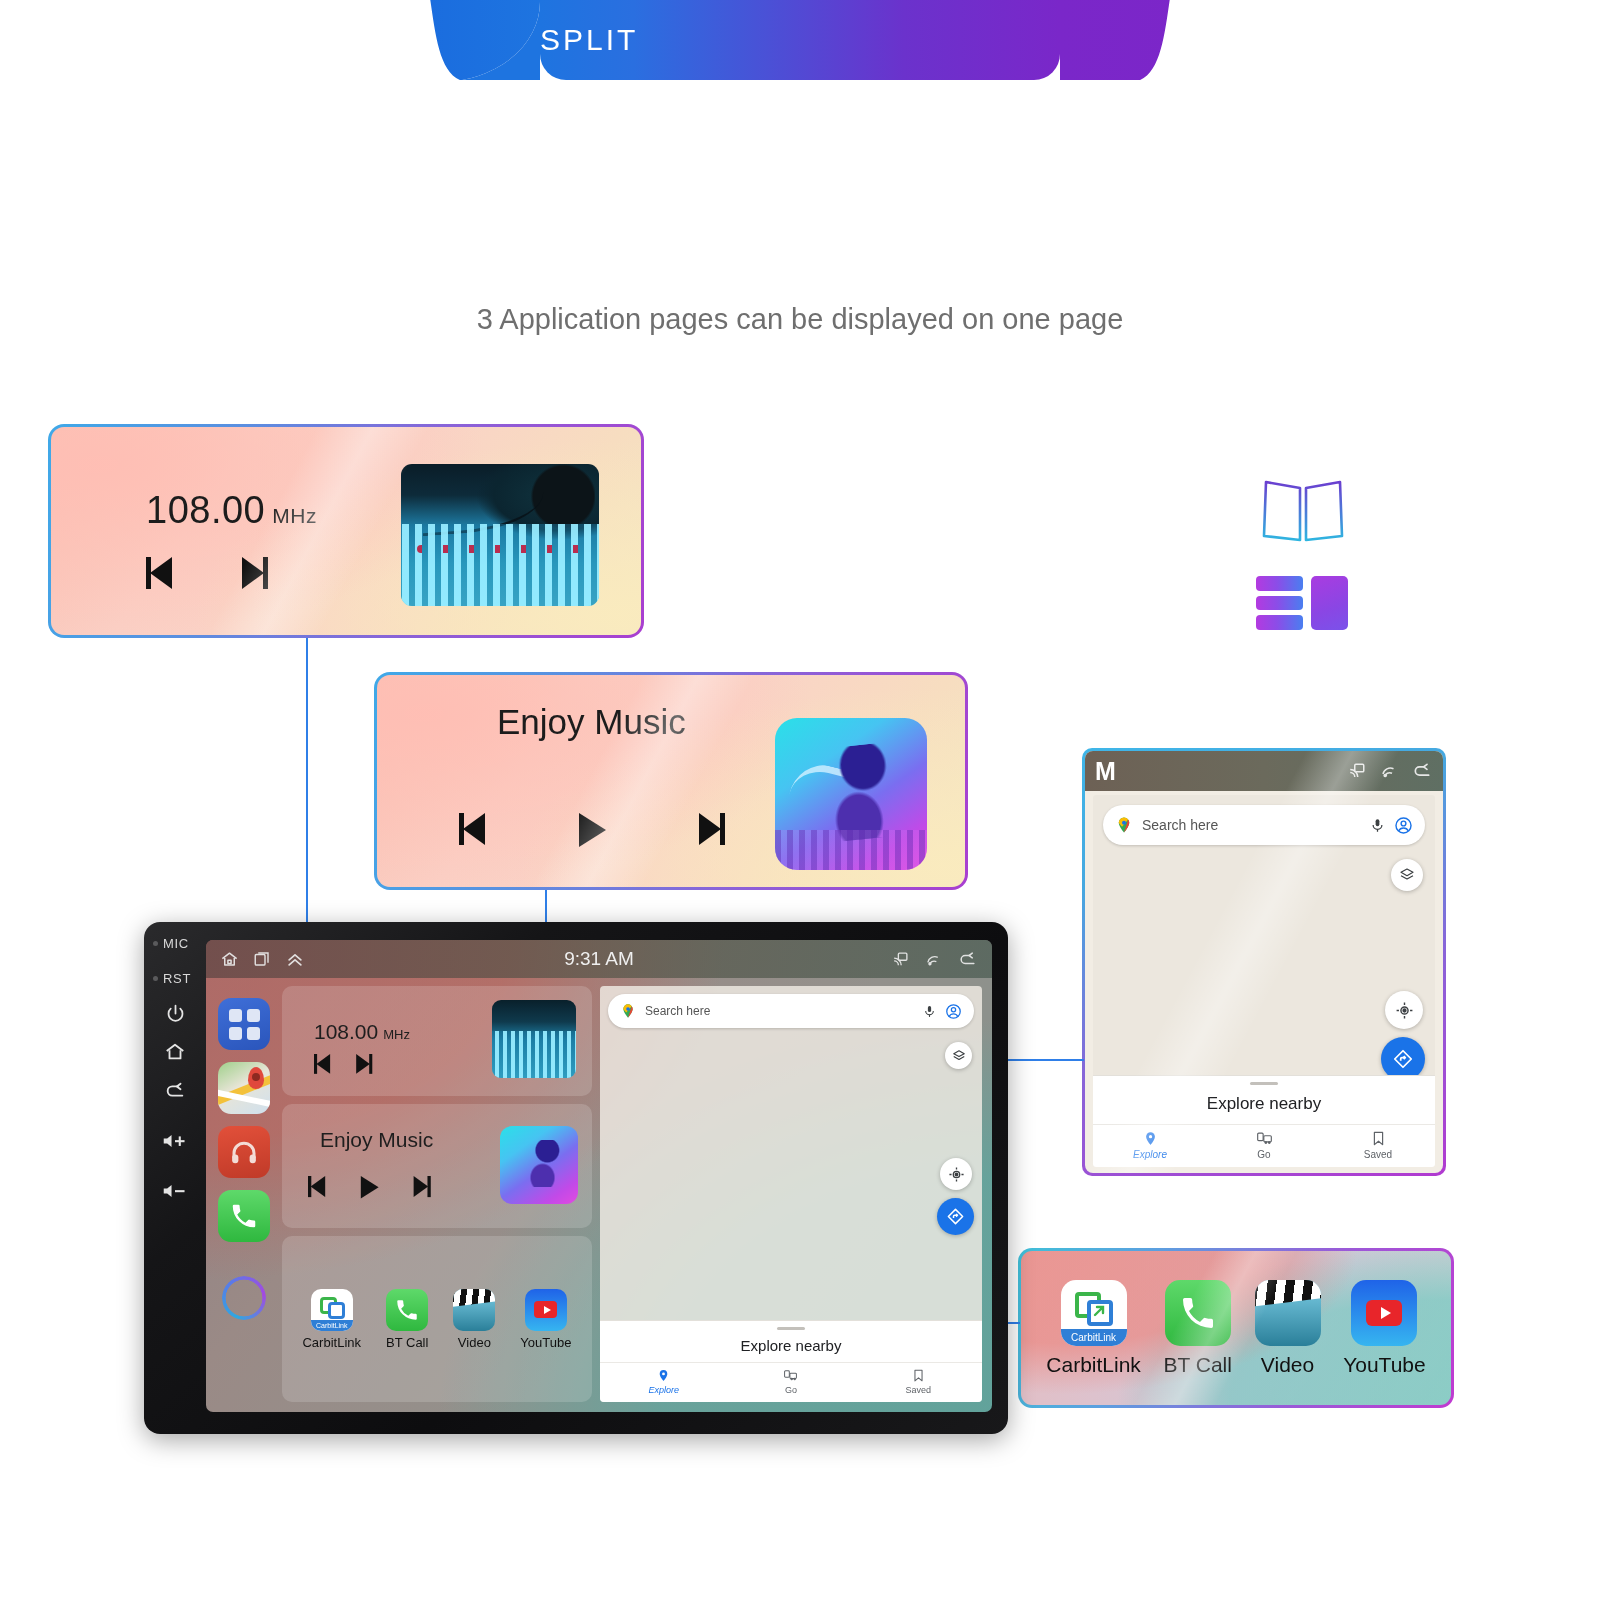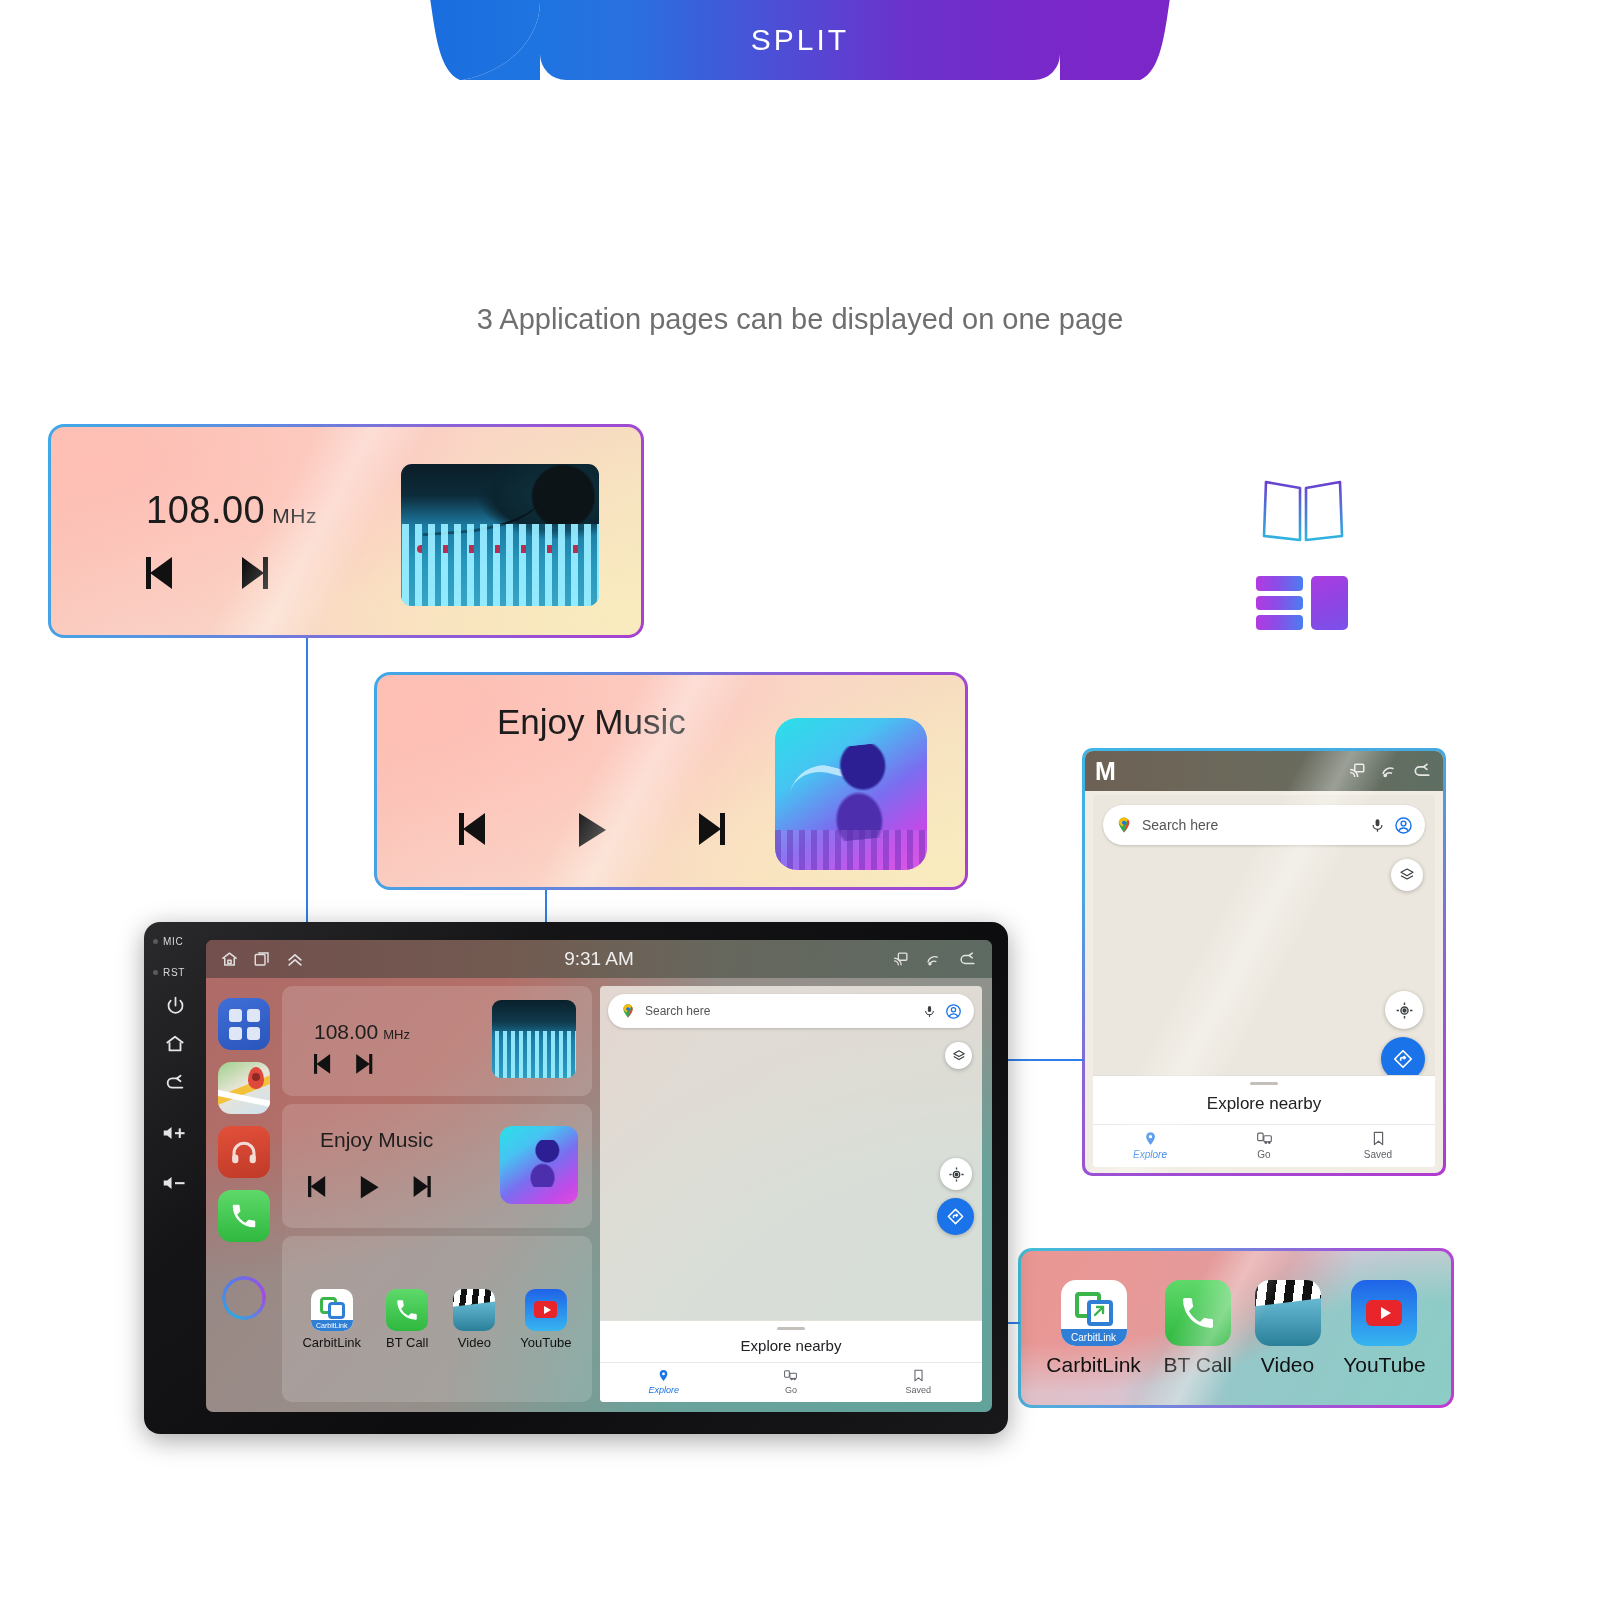--- a/index.html
+++ b/index.html
@@ -9,21 +9,21 @@
     font-family: "Liberation Sans", sans-serif;
     overflow: hidden;
   }
   #stage { position: relative; width: 1600px; height: 1600px; }
 
   
   .banner {
     position: absolute; left: 540px; top: 0; width: 520px; height: 80px;
     background: linear-gradient(90deg,#1e74e0 0%,#2a6fe0 18%,#6b32cc 70%,#7a27c9 100%);
     border-bottom-left-radius: 26px; border-bottom-right-radius: 26px;
-    display: flex; align-items: center; justify-content: center;
+    display: flex; align-items: center; 
   }
   .banner-label {
     color:#fff; font-size: 30px; letter-spacing: 3px; font-weight: 400;
   }
   .banner-wing {
     position: absolute; top: 0; height: 80px; width: 110px; overflow: hidden;
   }
   .banner-wing.left { left: 430px; }
   .banner-wing.right { left: 1060px; }
   .banner-wing::before {
@@ -224,21 +224,21 @@
   #head-unit {
     position:absolute; left: 144px; top: 922px; width: 864px; height: 512px;
     border-radius: 16px;
     background: linear-gradient(140deg,#2a2a2c 0%,#151517 28%,#0d0d0f 60%,#18181a 100%);
     box-shadow: 0 6px 26px rgba(0,0,0,.35);
   }
   .hu-bezel-left { position:absolute; left:0; top:0; width: 62px; height: 100%;
     display:flex; flex-direction:column; align-items:center; padding-top: 14px; gap: 2px; }
   .hu-ledrow { display:flex; align-items:center; gap:5px; width:52px; justify-content:flex-start; padding-left:4px; }
   .hu-led { width:5px; height:5px; border-radius:50%; background:#5a5a5c; }
-  .hu-ledlab { font-size: 10px; color:#d8d8d8; letter-spacing:.7px; }
+  .hu-ledlab { font-size: 13px; color:#d8d8d8; letter-spacing:.7px; }
   .hu-btn { color:#e4e4e4; margin-top: 15px; }
   .hu-screen {
     position:absolute; left: 62px; top: 18px; right: 16px; bottom: 22px; border-radius: 7px;
     overflow:hidden;
     background:
       radial-gradient(110% 120% at 0% 0%, rgba(200,90,80,.55) 0 35%, rgba(200,90,80,0) 60%),
       radial-gradient(110% 130% at 100% 100%, rgba(70,180,170,.5) 0 38%, rgba(70,180,170,0) 64%),
       linear-gradient(130deg,#8e7f84 0%,#9a8a86 30%,#93918c 60%,#7e918c 100%);
   }
   .hu-status {

